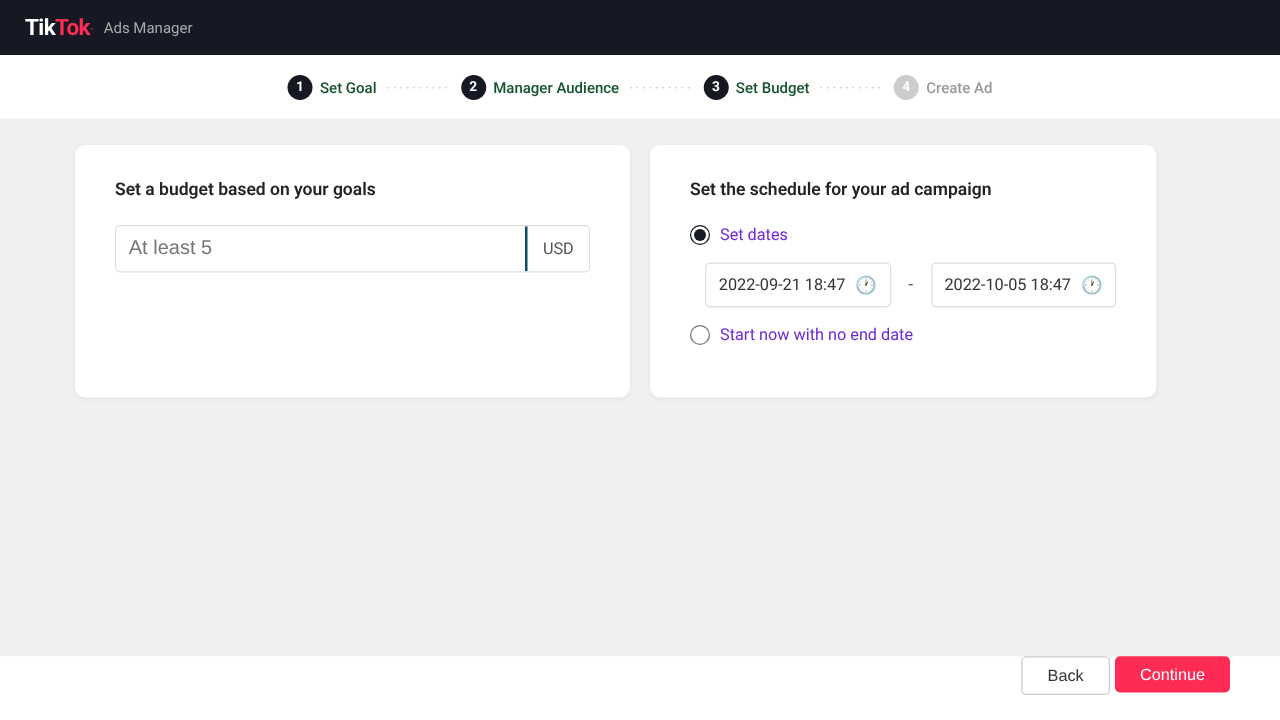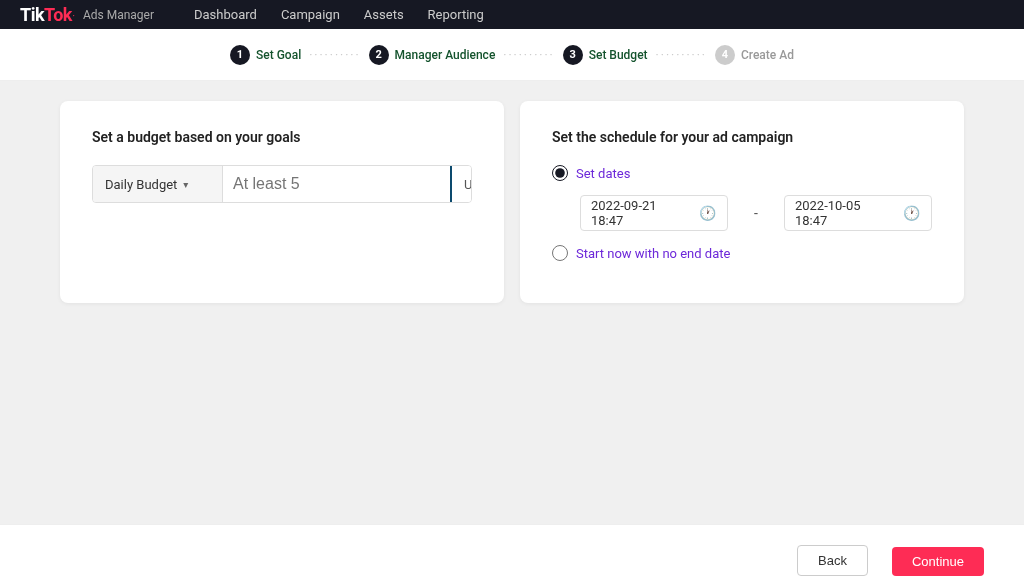--- a/index.html
+++ b/index.html
@@ -7,21 +7,21 @@
       font-family: -apple-system, BlinkMacSystemFont, 'Segoe UI', Roboto, sans-serif;
       background: #f0f0f0;
       min-height: 576px;
       width: 1024px;
       overflow: hidden;
     }
 
     
     .navbar {
       background: #161823;
-      height: 29px;
+      height: 44px;
       display: flex;
       align-items: center;
       padding: 0 20px;
       gap: 32px;
     }
     .navbar-brand {
       display: flex;
       align-items: center;
       gap: 6px;
     }
@@ -184,22 +184,22 @@
       cursor: pointer;
     }
     .radio-label {
       font-size: 13px;
       color: #6d28d9;
     }
 
     .date-range-row {
       display: flex;
       align-items: center;
-      gap: 26px;
-      margin-left: 28px;
+      gap: 14px;
+      margin-left: 12px;
       margin-bottom: 14px;
     }
     .date-input-box {
       display: flex;
       align-items: center;
       border: 1px solid #ddd;
       border-radius: 4px;
       padding: 0 10px;
       height: 36px;
       gap: 8px;
@@ -222,24 +222,24 @@
     
     .footer-bar {
       position: fixed;
       bottom: 0;
       left: 0;
       width: 1024px;
       height: 52px;
       background: #fff;
       border-top: 1px solid #eee;
       display: flex;
-      align-items: flex-end;
+      align-items: flex-start;
       justify-content: flex-end;
       padding: 0 40px;
-      gap: 24px;
+      gap: 4px;
     }
     .btn-back {
       background: #fff;
       border: 1px solid #ccc;
       border-radius: 4px;
       padding: 7px 20px;
       font-size: 13px;
       color: #333;
       cursor: pointer;
     }
@@ -257,26 +257,20 @@
 </head>
 <body>
 
 <nav class="navbar">
   <div class="navbar-brand">
     <span class="brand-tiktok">
       <span style="color:#fff">Tik</span><span style="color:#fe2c55">Tok</span><span style="color:#fe2c55; font-weight:300; font-size:14px;">·</span>
     </span>
     <span class="brand-ads">Ads Manager</span>
   </div>
-  <div class="nav-links">
-    <a class="nav-link">Dashboard</a>
-    <a class="nav-link">Campaign</a>
-    <a class="nav-link">Assets</a>
-    <a class="nav-link">Reporting</a>
-  </div>
 </nav>
 
 <div class="stepper-bar">
   <div class="step">
     <div class="step-circle">1</div>
     <span class="step-label">Set Goal</span>
   </div>
   <span class="step-dots">··········</span>
   <div class="step">
     <div class="step-circle">2</div>
@@ -292,24 +286,20 @@
     <div class="step-circle inactive">4</div>
     <span class="step-label inactive">Create Ad</span>
   </div>
 </div>
 
 <div class="main-content">
 
   <div class="card">
     <div class="card-title">Set a budget based on your goals</div>
     <div class="budget-row">
-      <div class="budget-select">
-        <span class="budget-select-label">Daily Budget</span>
-        <span class="chevron-icon">▾</span>
-      </div>
       <input class="budget-input" type="text" placeholder="At least 5" style="">
       <div class="budget-currency">USD</div>
     </div>
   </div>
 
   <div class="card">
     <div class="card-title">Set the schedule for your ad campaign</div>
 
     <div class="radio-row">
       <input type="radio" class="radio-input" name="schedule" checked="" style="">

